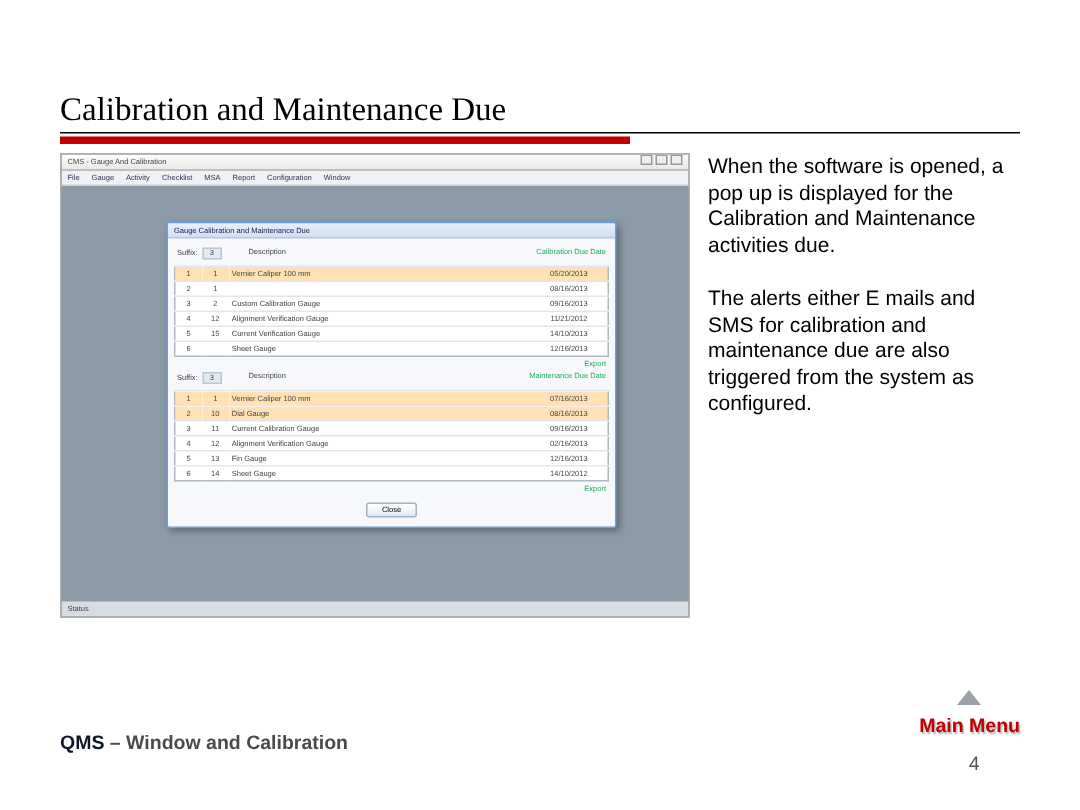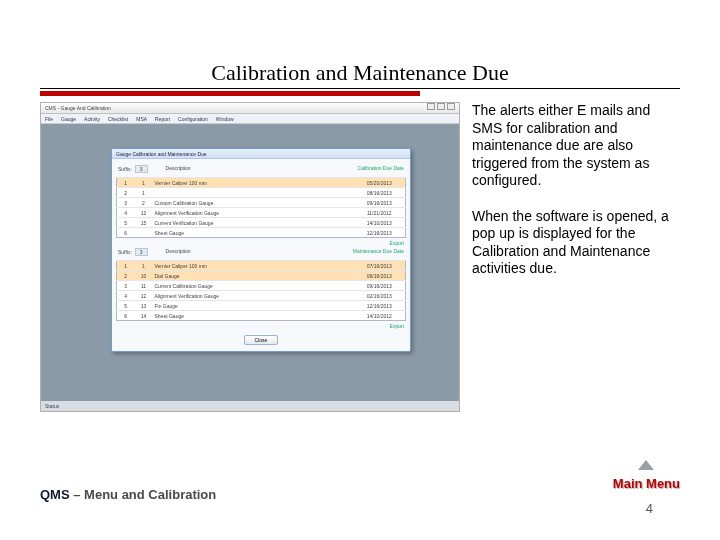--- a/index.html
+++ b/index.html
@@ -10,21 +10,20 @@
     font-family: Arial, sans-serif;
     position: relative;
     padding: 60px 40px 30px 40px;
   }
   .title {
     font-family: "Times New Roman", serif;
     font-size: 22px;
     border-bottom: 1px solid #000;
     padding-bottom: 2px;
     margin-bottom: 2px;
-    text-align: center;
   }
   .redbar {
     height: 5px;
     background: #C00000;
     margin-bottom: 6px;
     margin-right: 260px;
   }
   .content { display: flex; gap: 12px; }
   .screenshot {
     flex: 0 0 420px;
@@ -235,28 +234,28 @@
               <button>Close</button>
             </div>
           </div>
         </div>
       </div>
       <div class="statusbar">Status</div>
     </div>
   </div>
 
   <div class="side-text">
+    <p>When the software is opened, a pop up is displayed for the Calibration and Maintenance activities due.</p>
     <p>The alerts either E mails and SMS for calibration and maintenance due are also triggered from the system as configured.</p>
-    <p>When the software is opened, a pop up is displayed for the Calibration and Maintenance activities due.</p>
   </div>
 </div>
 
 <div class="footer">
   <div class="footer-left">
-    <span class="brand">QMS</span><span> – Menu and Calibration</span>
+    <span class="brand">QMS</span><span> – Window and Calibration</span>
   </div>
   <div class="footer-right">
     <span class="mainmenu">
       <span class="up-arrow"></span>
       <span>Main Menu</span>
     </span>
     <span class="page-num">4</span>
   </div>
 </div>
 

